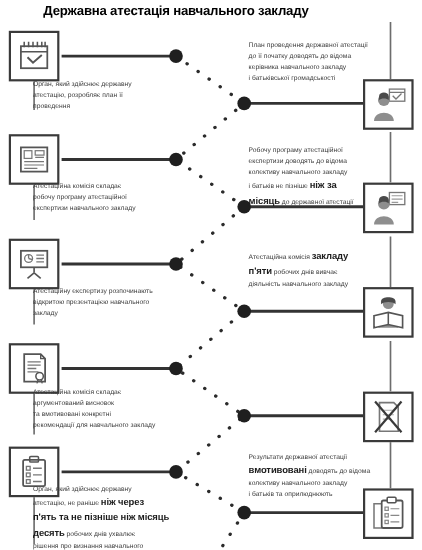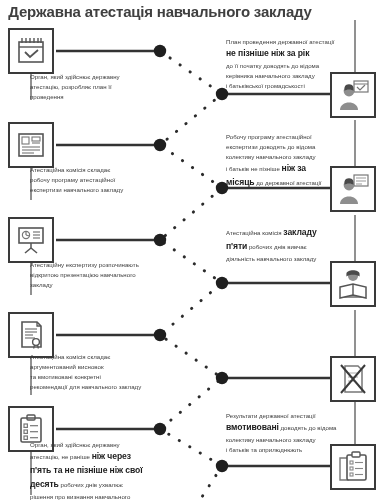--- a/index.html
+++ b/index.html
@@ -11,24 +11,24 @@
     color:#2b2b2b;
     overflow:hidden;
     position:relative;
   }
   #stage{position:relative;width:384px;height:500px;overflow:hidden;}
 
   
   .title{
     position:absolute;top:3px;left:0;width:320px;
     text-align:center;
-    font-size:15px;
+    font-size:12px;
     font-weight:bold;
     letter-spacing:-0.2px;
-    color:#404040;
+    color:#000000;
     white-space:nowrap;
   }
 
   
   #wires{position:absolute;top:0;left:0;width:384px;height:500px;}
 
   
   .iconbox{
     position:absolute;
     border:2.5px solid #3a3a3a;
@@ -275,28 +275,27 @@
   <div class="txt left" style="left:30px;top:352px;width:155px;">
       <div>Атестаційна комісія складає</div>
       <div>аргументований висновок</div>
       <div>та вмотивовані конкретні</div>
       <div>рекомендації для навчального закладу</div>
     </div>
 
   <div class="txt left" style="left:30px;top:440px;width:160px;">
       <div>Орган, який здійснює державну</div>
       <div>атестацію, не раніше <span class="big">ніж через</span></div>
-      <div><span class="big">п'ять та не пізніше ніж свої</span></div>
+      <div><span class="big">п'ять та не пізніше ніж місяць</span></div>
       <div><span class="big">десять</span> робочих днів ухвалює</div>
       <div>рішення про визнання навчального</div>
     </div>
 
   <div class="txt right" style="left:226px;top:37px;width:130px;">
       <div>План проведення державної атестації</div>
-      <div><span class="big">не пізніше ніж за рік</span></div>
       <div>до її початку доводять до відома</div>
       <div>керівника навчального закладу</div>
       <div>і батьківської громадськості</div>
     </div>
 
   <div class="txt right" style="left:226px;top:132px;width:130px;">
       <div>Робочу програму атестаційної</div>
       <div>експертизи доводять до відома</div>
       <div>колективу навчального закладу</div>
       <div>і батьків не пізніше <span class="big">ніж за</span></div>

